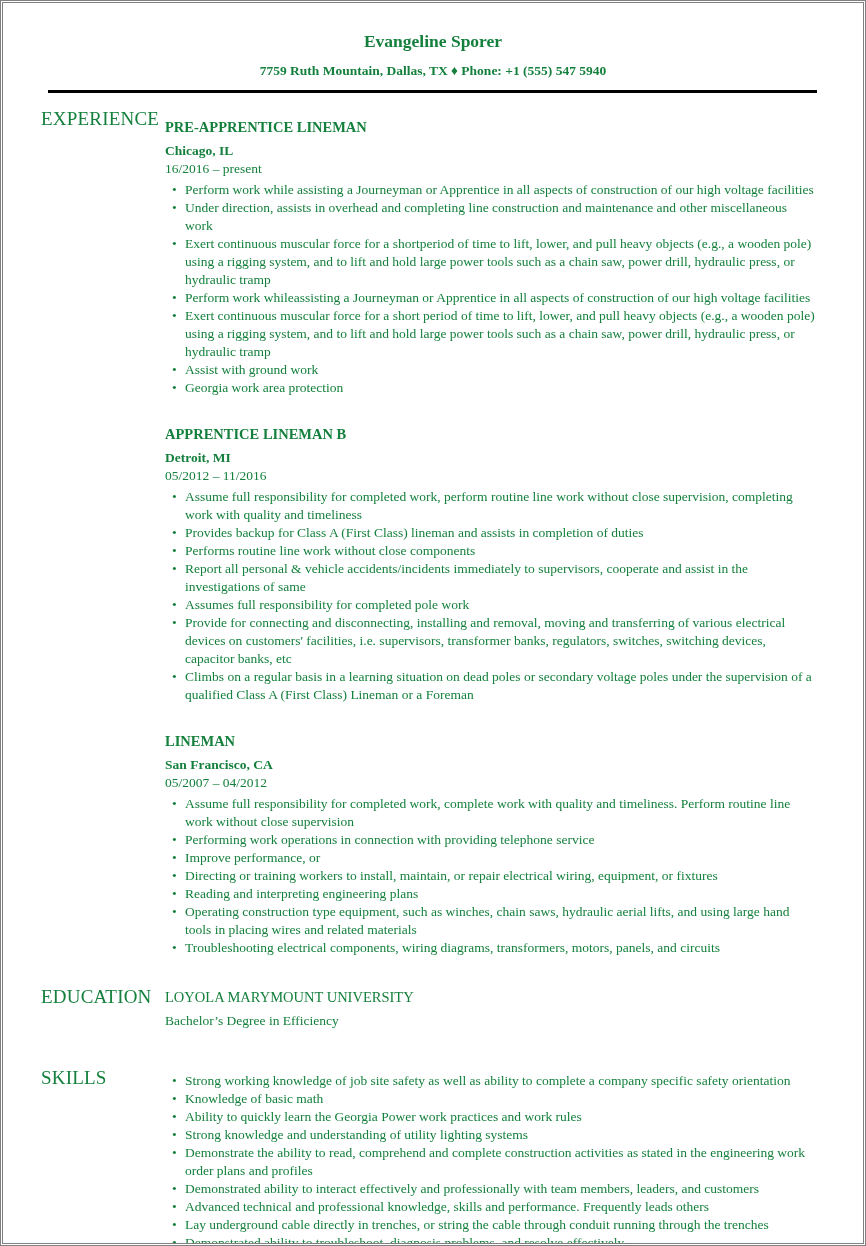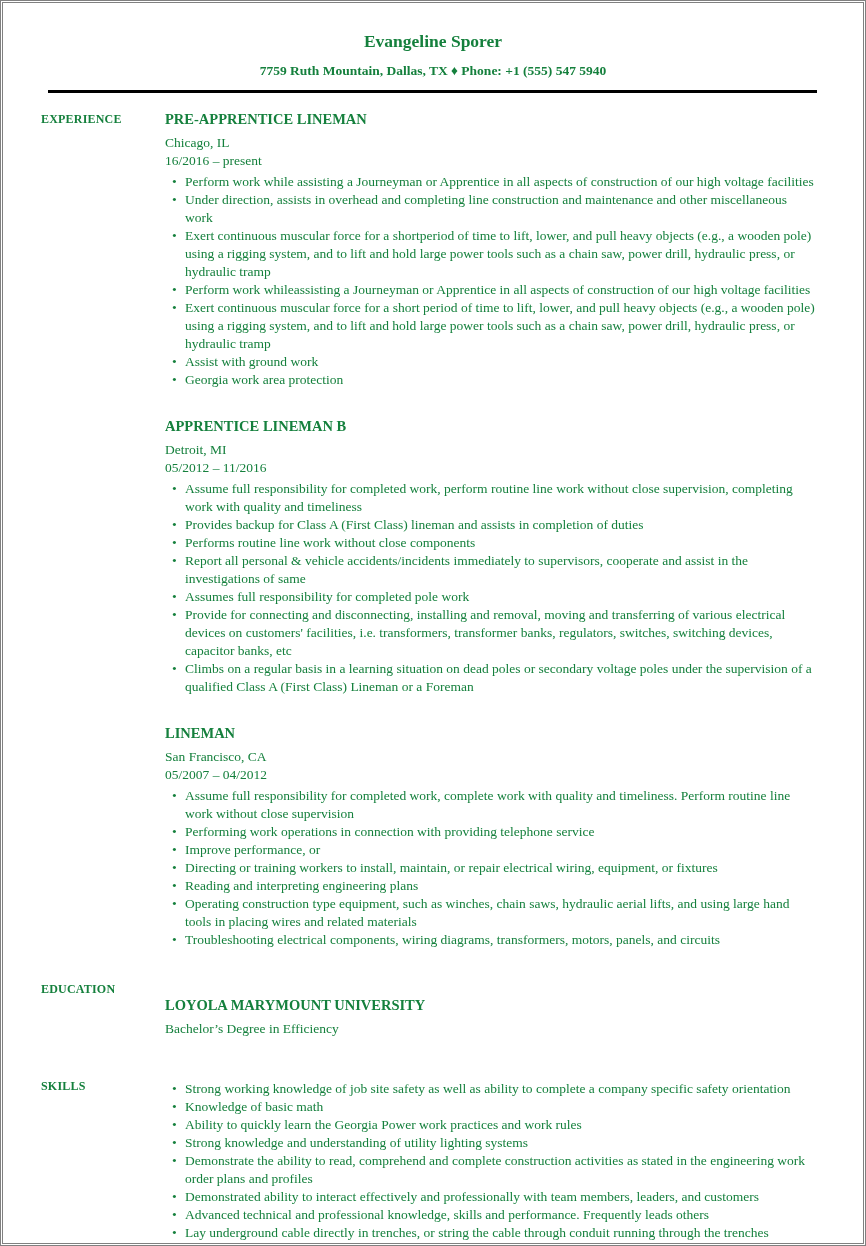--- a/index.html
+++ b/index.html
@@ -38,37 +38,37 @@
     height: 3px;
     background: #000000;
     margin: 10px 46px 0 45px;
   }
   .section {
     display: grid;
     grid-template-columns: 124px 1fr;
     padding: 0 46px 0 38px;
   }
   .section-label {
-    font-weight: bold;
-    font-size: 12px;
+    font-weight: normal;
+    font-size: 19px;
     letter-spacing: 0.2px;
   }
   .section-experience { margin-top: 17px; }
   .section-education  { margin-top: 31px; }
   .section-skills     { margin-top: 39px; }
 
   .job { margin-top: 28px; }
-  .job:first-child { margin-top: 0; }
+  .job:first-child { margin-top: 8px; }
   .job-title {
     font-size: 14.5px;
     font-weight: bold;
     margin: 0 0 6px 0;
   }
   .job-location {
-    font-weight: normal;
+    font-weight: bold;
     margin: 0;
   }
   .job-dates {
     margin: 0;
   }
   ul.bullets {
     list-style: none;
     margin: 3px 0 0 0;
     padding: 0;
   }
@@ -78,22 +78,22 @@
     margin: 0;
   }
   ul.bullets li::before {
     content: "\2022";
     position: absolute;
     left: 7px;
     top: 0;
   }
   .school {
     font-size: 14.5px;
-    font-weight: bold;
-    margin: 16px 0 6px 0;
+    font-weight: normal;
+    margin: 0 0 6px 0;
   }
   .degree {
     font-weight: normal;
     margin: 0;
   }
 </style>
 </head>
 <body>
 
 <div class="page">
@@ -126,21 +126,21 @@
   <div class="job">
     <p class="job-title">APPRENTICE LINEMAN B</p>
     <p class="job-location">Detroit, MI</p>
     <p class="job-dates">05/2012 – 11/2016</p>
     <ul class="bullets">
             <li>Assume full responsibility for completed work, perform routine line work without close supervision, completing work with quality and timeliness</li>
             <li>Provides backup for Class A (First Class) lineman and assists in completion of duties</li>
             <li>Performs routine line work without close components</li>
             <li>Report all personal &amp; vehicle accidents/incidents immediately to supervisors, cooperate and assist in the investigations of same</li>
             <li>Assumes full responsibility for completed pole work</li>
-            <li>Provide for connecting and disconnecting, installing and removal, moving and transferring of various electrical devices on customers' facilities, i.e. transformers, transformer banks, regulators, switches, switching devices, capacitor banks, etc</li>
+            <li>Provide for connecting and disconnecting, installing and removal, moving and transferring of various electrical devices on customers' facilities, i.e. supervisors, transformer banks, regulators, switches, switching devices, capacitor banks, etc</li>
             <li>Climbs on a regular basis in a learning situation on dead poles or secondary voltage poles under the supervision of a qualified Class A (First Class) Lineman or a Foreman</li>
           </ul>
   </div>
 
   <div class="job">
     <p class="job-title">LINEMAN</p>
     <p class="job-location">San Francisco, CA</p>
     <p class="job-dates">05/2007 – 04/2012</p>
     <ul class="bullets">
             <li>Assume full responsibility for completed work, complete work with quality and timeliness. Perform routine line work without close supervision</li>

